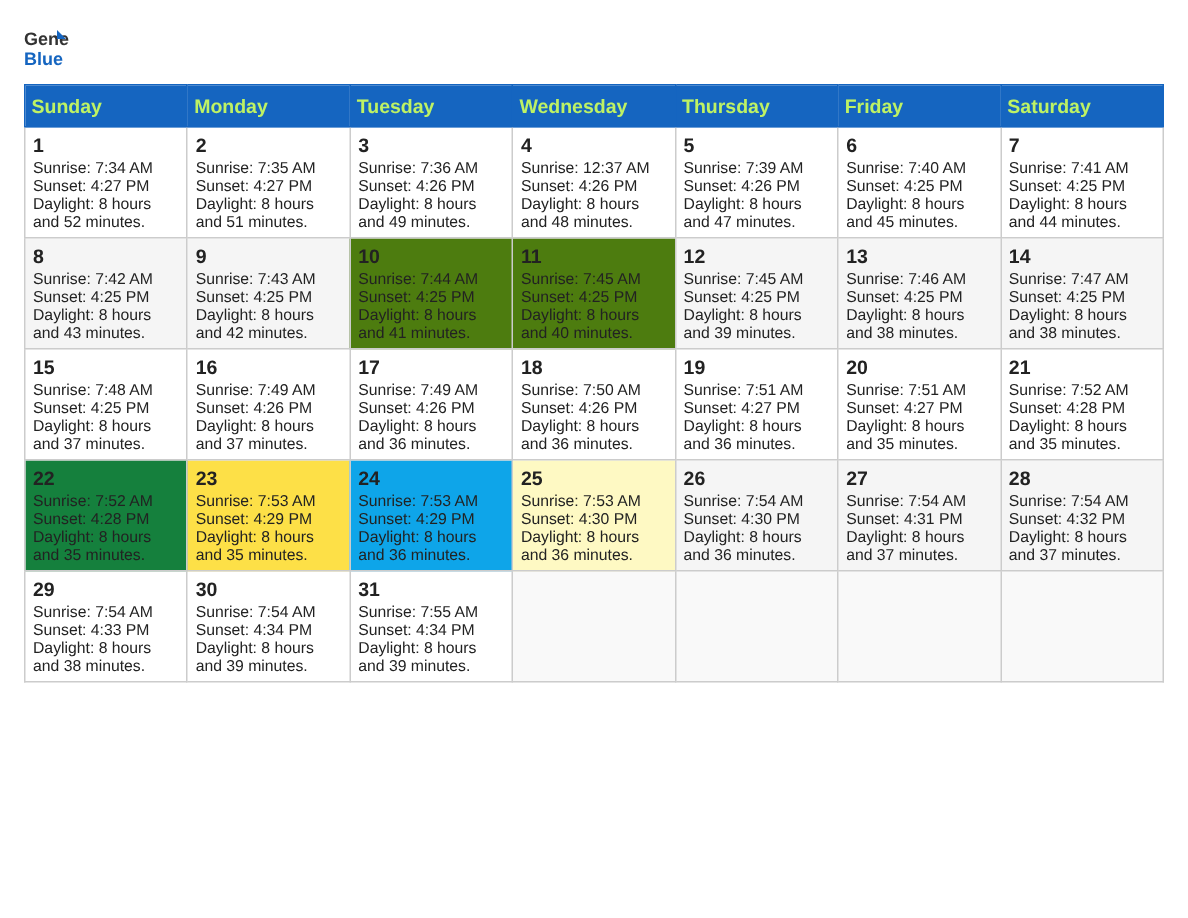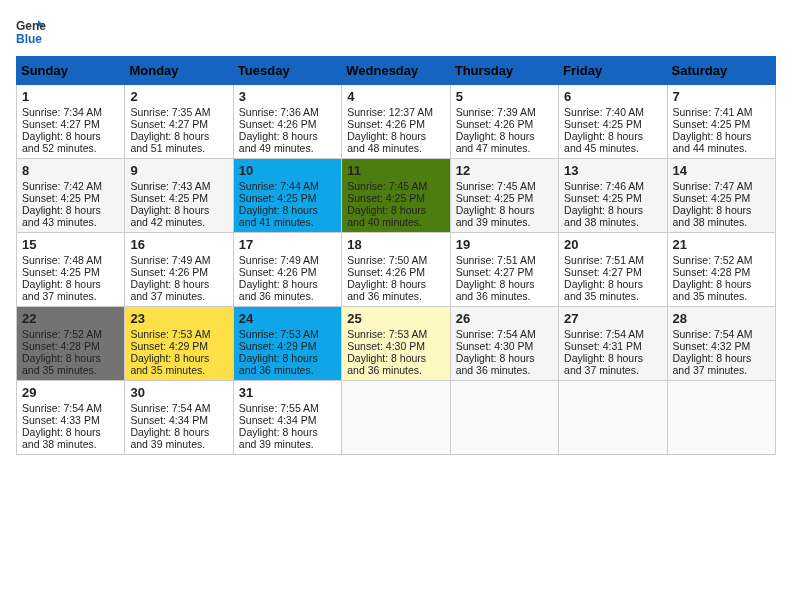--- a/index.html
+++ b/index.html
@@ -37,21 +37,21 @@
       font-size: 15px;
       color: #555;
     }
     table {
       width: 100%;
       border-collapse: collapse;
       font-size: 11px;
     }
     th {
       background-color: #1565c0;
-      color: #000000;
+      color: #bef264;
       padding: 6px 4px;
       text-align: left;
       font-size: 13px;
       font-weight: bold;
       border: 1px solid #1565c0;
     }
     td {
       border: 1px solid #ccc;
       padding: 4px 5px;
       vertical-align: top;
@@ -163,21 +163,21 @@
           <div>Daylight: 8 hours</div>
           <div>and 43 minutes.</div>
         </td>
         <td style="background: rgb(245, 245, 245);">
           <span class="day-num">9</span>
           <div>Sunrise: 7:43 AM</div>
           <div>Sunset: 4:25 PM</div>
           <div>Daylight: 8 hours</div>
           <div>and 42 minutes.</div>
         </td>
-        <td style="background: #0ea5e9; margin-top: 16px;">
+        <td style="background: #4d7c0f; margin-top: 16px;">
           <span class="day-num">10</span>
           <div>Sunrise: 7:44 AM</div>
           <div>Sunset: 4:25 PM</div>
           <div>Daylight: 8 hours</div>
           <div>and 41 minutes.</div>
         </td>
         <td style="background: #4d7c0f;">
           <span class="day-num">11</span>
           <div>Sunrise: 7:45 AM</div>
           <div>Sunset: 4:25 PM</div>
@@ -251,21 +251,21 @@
         </td>
         <td>
           <span class="day-num">21</span>
           <div>Sunrise: 7:52 AM</div>
           <div>Sunset: 4:28 PM</div>
           <div>Daylight: 8 hours</div>
           <div>and 35 minutes.</div>
         </td>
       </tr>
       <tr>
-        <td style="background: #737373; margin-top: 47px;">
+        <td style="background: #15803d; margin-top: 47px;">
           <span class="day-num">22</span>
           <div>Sunrise: 7:52 AM</div>
           <div>Sunset: 4:28 PM</div>
           <div>Daylight: 8 hours</div>
           <div>and 35 minutes.</div>
         </td>
         <td style="background: #fde047;">
           <span class="day-num">23</span>
           <div>Sunrise: 7:53 AM</div>
           <div>Sunset: 4:29 PM</div>

